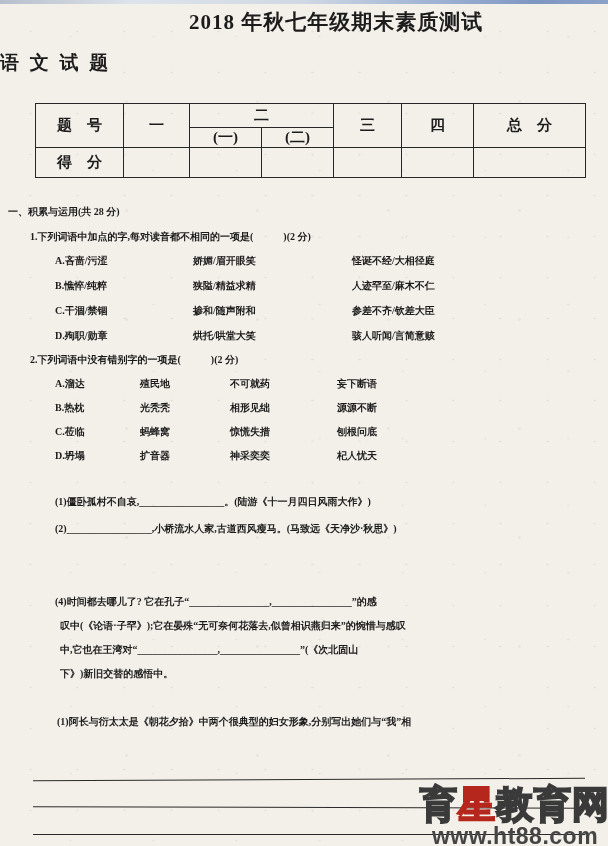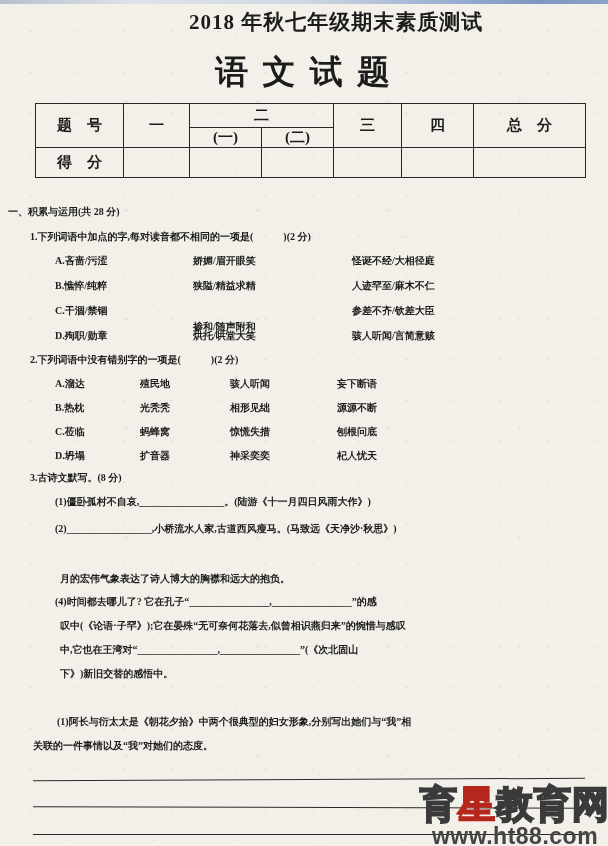--- a/index.html
+++ b/index.html
@@ -18,22 +18,22 @@
   .band {
     position:absolute; top:0; left:0; width:608px; height:4px;
     background:linear-gradient(90deg,#b6bfcc 0%,#dde3ea 22%,#cfd8e3 50%,#9db1d2 72%,#7d96c2 88%,#8ba1c8 100%);
   }
   .t { position:absolute; white-space:pre; font-size:10px; font-weight:600; line-height:18px; }
   .exam-title {
     position:absolute; top:8px; left:0; width:608px; text-align:center;
     font-size:21px; font-weight:700; letter-spacing:1px; white-space:pre;padding-left:32px;
   }
   .paper-title {
-    position:absolute; top:50px; left:0; width:608px; text-align:center;
-    font-size:33px; font-weight:700; letter-spacing:3px; white-space:pre;
+    position:absolute; top:50px; left:0; width:608px; 
+    font-size:19px; font-weight:700; letter-spacing:3px; white-space:pre;
   }
   table.score {
     position:absolute; top:103px; left:35px;
     border-collapse:collapse; table-layout:fixed;
   }
   table.score td {
     border:1.6px solid #262626; text-align:center; vertical-align:middle;
     font-size:15px; font-weight:700; padding:0; white-space:pre;
   }
   .ans-line {
@@ -98,34 +98,34 @@
     <span class="t" style="top:252px; left:193px">娇媚/眉开眼笑</span>
     <span class="t" style="top:252px; left:352px">怪诞不经/大相径庭</span>
   </div>
   <div>
     <span class="t" style="top:277px; left:55px">B.憔悴/纯粹</span>
     <span class="t" style="top:277px; left:193px">狭隘/精益求精</span>
     <span class="t" style="top:277px; left:352px">人迹罕至/麻木不仁</span>
   </div>
   <div>
     <span class="t" style="top:302px; left:55px">C.干涸/禁锢</span>
-    <span class="t" style="top:318px; left:193px">掺和/随声附和</span>
+    <span class="t" style="top:302px; left:193px">掺和/随声附和</span>
     <span class="t" style="top:302px; left:352px">参差不齐/钦差大臣</span>
   </div>
   <div>
     <span class="t" style="top:327px; left:55px">D.殉职/勋章</span>
     <span class="t" style="top:327px; left:193px">烘托/哄堂大笑</span>
     <span class="t" style="top:327px; left:352px">骇人听闻/言简意赅</span>
   </div>
 
   <div class="t" style="top:351px; left:30px">2.下列词语中没有错别字的一项是(　　　)(2 分)</div>
   <div>
     <span class="t" style="top:375px; left:55px">A.溜达</span>
     <span class="t" style="top:375px; left:140px">殖民地</span>
-    <span class="t" style="top:375px; left:230px">骇人听闻</span>
+    <span class="t" style="top:375px; left:230px">不可就药</span>
     <span class="t" style="top:375px; left:337px">妄下断语</span>
   </div>
   <div>
     <span class="t" style="top:399px; left:55px">B.热枕</span>
     <span class="t" style="top:399px; left:140px">光秃秃</span>
     <span class="t" style="top:399px; left:230px">相形见绌</span>
     <span class="t" style="top:399px; left:337px">源源不断</span>
   </div>
   <div>
     <span class="t" style="top:423px; left:55px">C.莅临</span>
@@ -133,31 +133,28 @@
     <span class="t" style="top:423px; left:230px">惊慌失措</span>
     <span class="t" style="top:423px; left:337px">刨根问底</span>
   </div>
   <div>
     <span class="t" style="top:447px; left:55px">D.坍塌</span>
     <span class="t" style="top:447px; left:140px">扩音器</span>
     <span class="t" style="top:447px; left:230px">神采奕奕</span>
     <span class="t" style="top:447px; left:337px">杞人忧天</span>
   </div>
 
-  <div class="t" style="top:469px; left:30px">3.古诗文默写。(8 分)</div>
   <div class="t" style="top:493px; left:55px">(1)僵卧孤村不自哀,_________________。(陆游《十一月四日风雨大作》)</div>
   <div class="t" style="top:520px; left:55px">(2)_________________,小桥流水人家,古道西风瘦马。(马致远《天净沙·秋思》)</div>
-  <div class="t" style="top:570px; left:60px">月的宏伟气象表达了诗人博大的胸襟和远大的抱负。</div>
   <div class="t" style="top:593px; left:55px">(4)时间都去哪儿了? 它在孔子“________________,________________”的感</div>
   <div class="t" style="top:617px; left:60px">叹中(《论语·子罕》);它在晏殊“无可奈何花落去,似曾相识燕归来”的惋惜与感叹</div>
   <div class="t" style="top:641px; left:60px">中,它也在王湾对“________________,________________”(《次北固山</div>
   <div class="t" style="top:665px; left:60px">下》)新旧交替的感悟中。</div>
 
   <div class="t" style="top:713px; left:57px">(1)阿长与衍太太是《朝花夕拾》中两个很典型的妇女形象,分别写出她们与“我”相</div>
-  <div class="t" style="top:737px; left:33px">关联的一件事情以及“我”对她们的态度。</div>
 
   <div class="ans-line" style="top:779px; transform:rotate(-0.25deg)"></div>
   <div class="ans-line" style="top:807px; transform:rotate(0.15deg)"></div>
   <div class="ans-line" style="top:834px"></div>
 
   <div class="wm">
     <div class="wm-logo"><span class="wm-dark">育</span><span class="wm-red">星</span><span class="wm-dark">教育网</span></div>
     <div class="wm-url">www.ht88.com</div>
   </div>
 </div>

